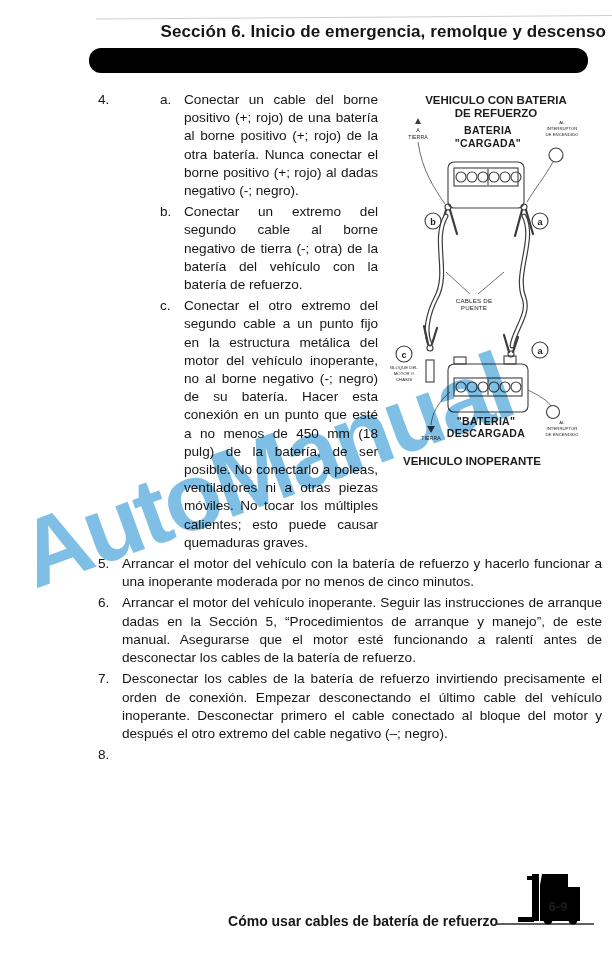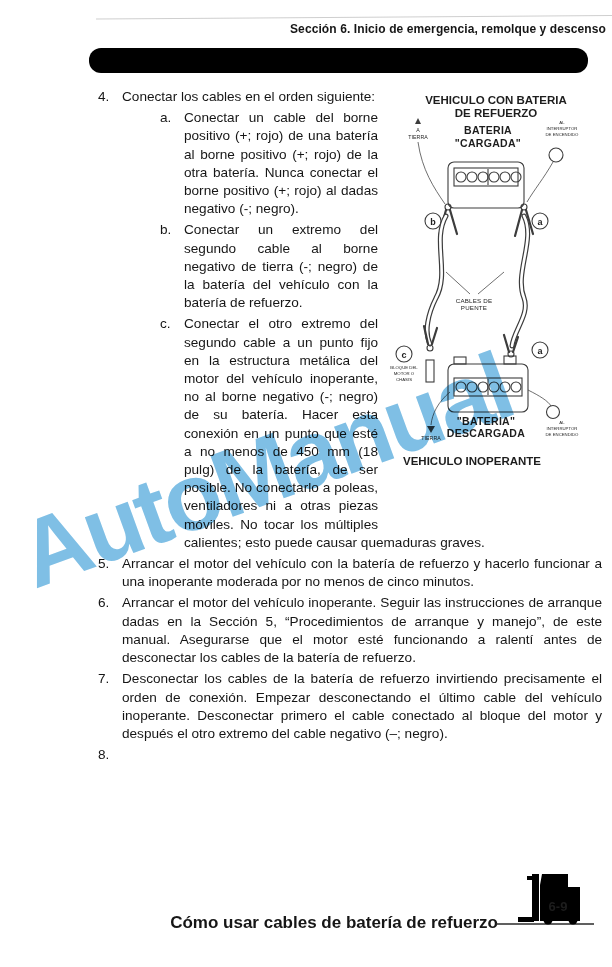--- a/index.html
+++ b/index.html
@@ -1,35 +1,35 @@
 <!DOCTYPE html>
 <html lang="es"><head>
 <meta charset="utf-8">
 <style>
   html,body{margin:0;padding:0;background:#ffffff;}
   .page{position:relative;width:612px;height:967px;background:#fff;overflow:hidden;
         font-family:"Liberation Sans",sans-serif;color:#161616;}
   .topline{position:absolute;top:15px;left:96px;right:0;height:1px;background:#cfcfcf;
            transform:rotate(-0.4deg);transform-origin:right center;}
-  .header{position:absolute;top:22px;right:6px;font-size:12px;font-weight:bold;
+  .header{position:absolute;top:22px;right:6px;font-size:17px;font-weight:bold;
           letter-spacing:0.1px;white-space:nowrap;}
   .bar{position:absolute;top:48px;left:89px;width:499px;height:25px;background:#000;
        border-radius:12px;}
   .content{position:absolute;top:88px;left:98px;width:504px;font-size:13.6px;
            line-height:18.2px;text-align:justify;}
   .diagram-float{float:right;width:218px;height:442px;margin-left:6px;}
   .item{position:relative;padding-left:24px;margin-bottom:3px;}
   .item>.num{position:absolute;left:0;top:0;}
   .sub{position:relative;margin-left:38px;padding-left:24px;margin-top:3px;}
   .sub>.num{position:absolute;left:0;top:0;}
   .watermark{position:absolute;left:40px;top:508px;line-height:1;white-space:nowrap;
              font-size:95px;font-weight:bold;letter-spacing:-3px;
              transform:rotate(-20deg);transform-origin:0 100%;
              mix-blend-mode:multiply;z-index:5;pointer-events:none;}
-  .footer-caption{position:absolute;top:913px;right:114px;font-size:17px;font-weight:bold;}
+  .footer-caption{position:absolute;top:913px;right:114px;font-size:14px;font-weight:bold;}
   .footer-forklift{position:absolute;left:494px;top:868px;}
   svg text{fill:#1d1d1d;}
   .dg-stroke{stroke:#3c3c3c;fill:none;stroke-width:1.1;}
   .dg-thin{stroke:#4a4a4a;fill:none;stroke-width:0.8;}
   .cable-out{stroke:#3c3c3c;fill:none;stroke-width:5;stroke-linecap:round;}
   .cable-in{stroke:#ffffff;fill:none;stroke-width:2.6;stroke-linecap:round;}
   .clamp{stroke:#3c3c3c;fill:none;stroke-width:2.2;stroke-linecap:round;}
   .t-title{font-size:11.5px;font-weight:bold;}
   .t-batt{font-size:10.5px;font-weight:600;letter-spacing:0.3px;}
   .t-tiny{font-size:5.2px;letter-spacing:0.1px;}
@@ -154,28 +154,27 @@
 
         <text class="t-batt" x="102" y="337" text-anchor="middle">"BATERIA"</text>
         <text class="t-batt" x="102" y="349" text-anchor="middle">DESCARGADA</text>
 
         <text class="t-title" x="88" y="377" text-anchor="middle">VEHICULO INOPERANTE</text>
       </svg>
     </div>
 
     <div class="item">
       <span class="num">4.</span>
-      <span>Conectar los cables en el orden siguiente:</span>
       <div class="sub">
         <span class="num">a.</span>
         <span>Conectar un cable del borne positivo (+; rojo) de una batería al borne positivo (+; rojo) de la otra batería. Nunca conectar el borne positivo (+; rojo) al dadas negativo (-; negro).</span>
       </div>
       <div class="sub">
         <span class="num">b.</span>
-        <span>Conectar un extremo del segundo cable al borne negativo de tierra (-; negro) de la batería del vehículo con la batería de refuerzo.</span>
+        <span>Conectar un extremo del segundo cable al borne negativo de tierra (-; otra) de la batería del vehículo con la batería de refuerzo.</span>
       </div>
       <div class="sub">
         <span class="num">c.</span>
         <span>Conectar el otro extremo del segundo cable a un punto fijo en la estructura metálica del motor del vehículo inoperante, no al borne negativo (-; negro) de su batería. Hacer esta conexión en un punto que esté a no menos de 450 mm (18 pulg) de la batería, de ser posible. No conectarlo a poleas, ventiladores ni a otras piezas móviles. No tocar los múltiples calientes; esto puede causar quemaduras graves.</span>
       </div>
     </div>
 
     <div class="item">
       <span class="num">5.</span>
       <span>Arrancar el motor del vehículo con la batería de refuerzo y hacerlo funcionar a una inoperante moderada por no menos de cinco minutos.</span>

